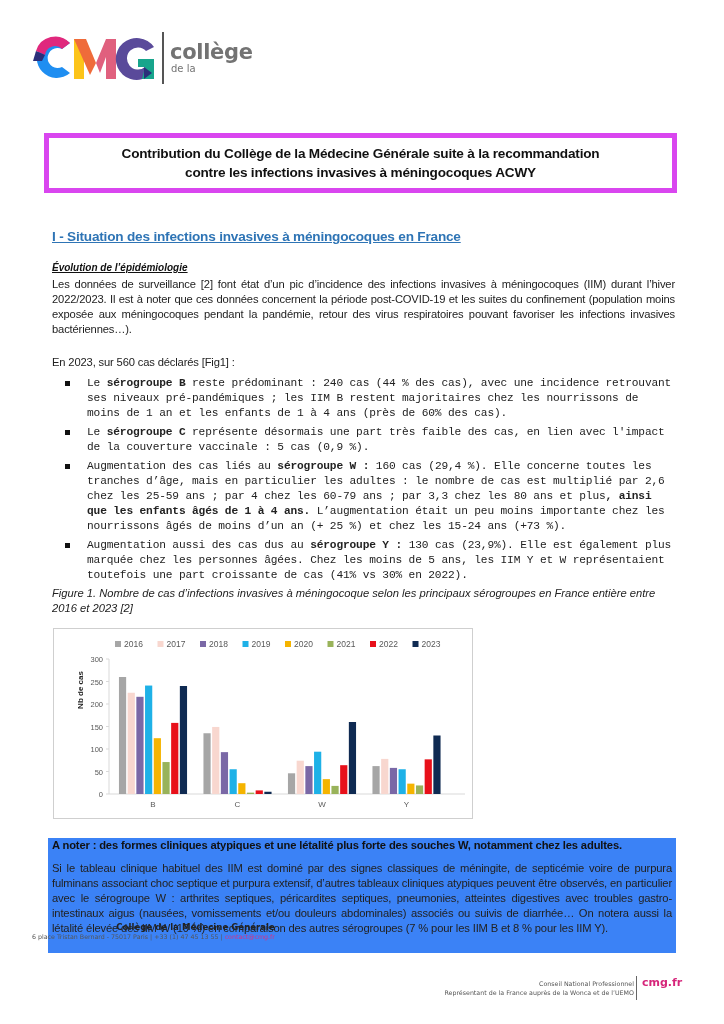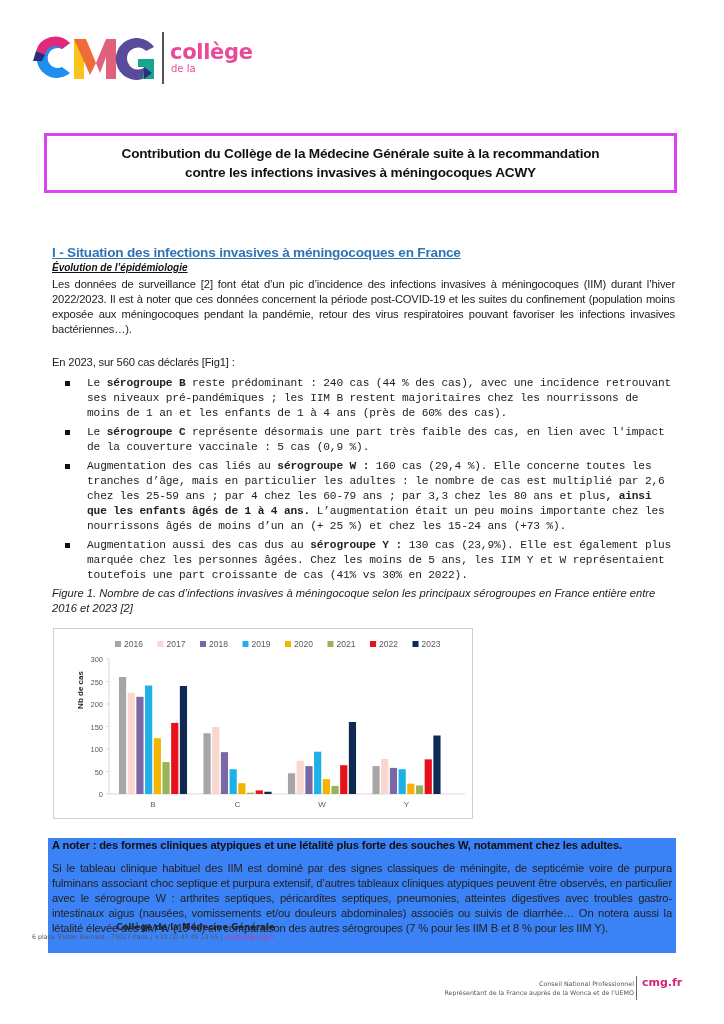--- a/index.html
+++ b/index.html
@@ -4,33 +4,33 @@
 <style>
   html, body { margin:0; padding:0; background:#ffffff; }
   body { width:724px; height:1024px; position:relative; overflow:hidden;
          font-family:"Liberation Sans", sans-serif; color:#222; }
   .abs { position:absolute; }
 
   
   .logo { left:30px; top:30px; height:56px; display:flex; align-items:center; }
   .logo svg { display:block; }
   .logo-sep { width:2px; height:52px; background:#555; margin:0 6px 0 4px; }
-  .logo-text { font-family:"DejaVu Sans", sans-serif; color:#ec4899; line-height:1; }
+  .logo-text { font-family:"DejaVu Sans", sans-serif; color:#737373; line-height:1; }
   .logo-text .l1 { font-size:21px; font-weight:bold; letter-spacing:-0.3px; }
   .logo-text .l2 { font-size:10px; margin:1px 0 0 1px; }
   .logo-text .l3 { font-size:21px; font-weight:bold; letter-spacing:-0.3px; margin-top:-1px; }
 
   
-  .title-box { left:44px; top:133px; width:633px; height:60px; border:3px solid #d946ef;
+  .title-box { left:44px; top:133px; width:633px; height:60px; border:5px solid #d946ef;
                box-sizing:border-box; display:flex; flex-direction:column; justify-content:center;
                text-align:center; }
   .title-box div { font-weight:bold; font-size:13.6px; line-height:19px; color:#111;
                    font-family:"Liberation Sans Narrow","Liberation Sans", sans-serif; letter-spacing:-0.2px; }
 
-  .section-heading { left:52px; top:245px; font-size:13.6px; font-weight:bold; color:#2e74b5;
+  .section-heading { left:52px; top:229px; font-size:13.6px; font-weight:bold; color:#2e74b5;
                      text-decoration:underline; letter-spacing:-0.2px; }
 
   .body-text { font-size:11.2px; line-height:15px; color:#222; letter-spacing:-0.15px; }
   .subheading { left:52px; top:262px; font-size:10px; font-weight:bold; text-decoration:underline; color:#111;font-style:italic; }
   .para1 { left:52px; top:277px; width:623px; text-align:justify; }
 
   .intro { left:52px; top:355px; }
   .bullets { left:52px; top:376px; width:625px; margin:0; padding:0; list-style:none;font-family:Liberation Mono, monospace; }
   .bullets li { position:relative; padding-left:35px; margin-bottom:4px; text-indent:-10px; }
   .bullets li .bl { position:absolute; left:13px; top:5px; width:5px; height:5px; background:#111; text-indent:0; }

